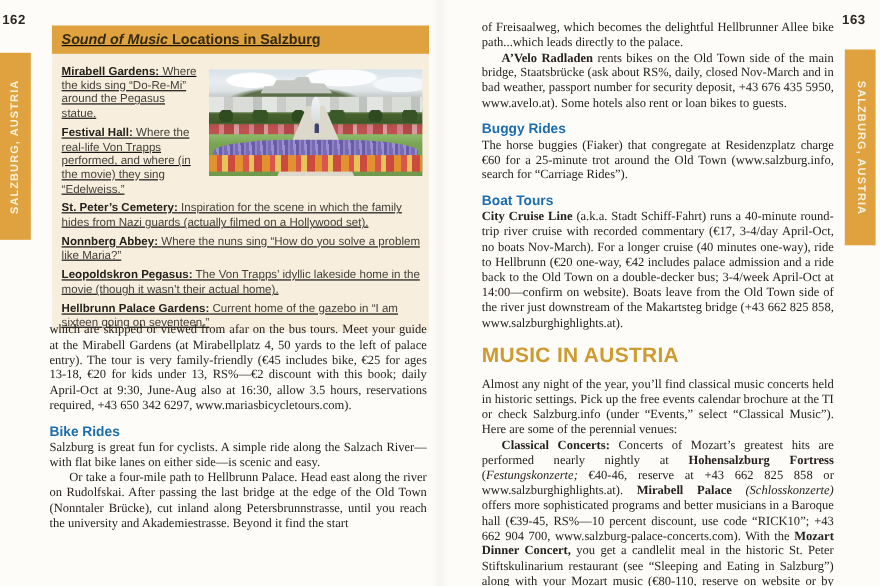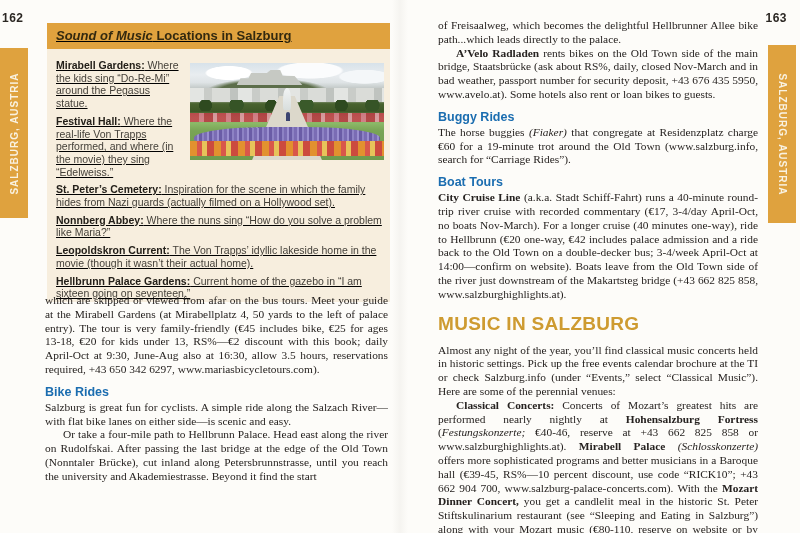--- a/index.html
+++ b/index.html
@@ -161,21 +161,21 @@
         <div class="ph" id="ph-lavender"></div>
         <div class="ph" id="ph-orange"></div>
         <div class="ph" id="ph-fountain"></div>
         <div class="ph" id="ph-person"></div>
       </div>
       <div id="sidebar-entries">
           <p class="sidebar-entry"><b>Mirabell Gardens:</b> Where the kids sing “Do-Re-Mi” around the Pegasus statue.</p>
           <p class="sidebar-entry"><b>Festival Hall:</b> Where the real-life Von Trapps performed, and where (in the movie) they sing “Edelweiss.”</p>
           <p class="sidebar-entry"><b>St. Peter’s Cemetery:</b> Inspiration for the scene in which the family hides from Nazi guards (actually filmed on a Hollywood set).</p>
           <p class="sidebar-entry"><b>Nonnberg Abbey:</b> Where the nuns sing “How do you solve a problem like Maria?”</p>
-          <p class="sidebar-entry"><b>Leopoldskron Current:</b> The Von Trapps’ idyllic lakeside home in the movie (though it wasn’t their actual home).</p>
+          <p class="sidebar-entry"><b>Leopoldskron Pegasus:</b> The Von Trapps’ idyllic lakeside home in the movie (though it wasn’t their actual home).</p>
           <p class="sidebar-entry"><b>Hellbrunn Palace Gardens:</b> Current home of the gazebo in “I am sixteen going on seventeen.”</p>
         </div>
     </div>
   </div>
 
   <div id="body-left" class="body-col">
       <p class="body-para"><span>which are skipped or viewed from afar on the bus tours. Meet your guide at the Mirabell Gardens (at Mirabellplatz 4, 50 yards to the left of palace entry). The tour is very family-friendly (€45 includes bike, €25 for ages 13-18, €20 for kids under 13, RS%—€2 discount with this book; daily April-Oct at 9:30, June-Aug also at 16:30, allow 3.5 hours, reservations required, +43 650 342 6297, www.mariasbicycletours.com).</span></p>
       <h3 class="subhead">Bike Rides</h3>
       <p class="body-para"><span>Salzburg is great fun for cyclists. A simple ride along the Salzach River—with flat bike lanes on either side—is scenic and easy.</span></p>
       <p class="body-para indent"><span>Or take a four-mile path to Hellbrunn Palace. Head east along the river on Rudolfskai. After passing the last bridge at the edge of the Old Town (Nonntaler Brücke), cut inland along Petersbrunnstrasse, until you reach the university and Akademiestrasse. Beyond it find the start</span></p>
@@ -183,20 +183,20 @@
 
   <div id="page-num-right" class="page-num">163</div>
   <div id="tab-right" class="edge-tab">
     <span>SALZBURG, AUSTRIA</span>
   </div>
 
   <div id="body-right" class="body-col">
       <p class="body-para"><span>of Freisaalweg, which becomes the delightful Hellbrunner Allee bike path...which leads directly to the palace.</span></p>
       <p class="body-para indent"><span style="font-weight: bold;">A’Velo Radladen</span><span> rents bikes on the Old Town side of the main bridge, Staatsbrücke (ask about RS%, daily, closed Nov-March and in bad weather, passport number for security deposit, +43 676 435 5950, www.avelo.at). Some hotels also rent or loan bikes to guests.</span></p>
       <h3 class="subhead">Buggy Rides</h3>
-      <p class="body-para"><span>The horse buggies </span><span style="font-style: italic;">(Fiaker)</span><span> that congregate at Residenzplatz charge €60 for a 19-minute trot around the Old Town (www.salzburg.info, search for “Carriage Rides”).</span></p>
+      <p class="body-para"><span>The horse buggies </span><span style="">(Fiaker)</span><span> that congregate at Residenzplatz charge €60 for a 25-minute trot around the Old Town (www.salzburg.info, search for “Carriage Rides”).</span></p>
       <h3 class="subhead">Boat Tours</h3>
       <p class="body-para"><span style="font-weight: bold;">City Cruise Line</span><span> (a.k.a. Stadt Schiff-Fahrt) runs a 40-minute round-trip river cruise with recorded commentary (€17, 3-4/day April-Oct, no boats Nov-March). For a longer cruise (40 minutes one-way), ride to Hellbrunn (€20 one-way, €42 includes palace admission and a ride back to the Old Town on a double-decker bus; 3-4/week April-Oct at 14:00—confirm on website). Boats leave from the Old Town side of the river just downstream of the Makartsteg bridge (+43 662 825 858, www.salzburghighlights.at).</span></p>
-      <h2 class="major-head">MUSIC IN SALZBURG</h2>
+      <h2 class="major-head">MUSIC IN AUSTRIA</h2>
       <p class="body-para"><span>Almost any night of the year, you’ll find classical music concerts held in historic settings. Pick up the free events calendar brochure at the TI or check Salzburg.info (under “Events,” select “Classical Music”). Here are some of the perennial venues:</span></p>
       <p class="body-para indent"><span style="font-weight: bold;">Classical Concerts:</span><span> Concerts of Mozart’s greatest hits are performed nearly nightly at </span><span style="font-weight: bold;">Hohensalzburg Fortress</span><span> (</span><span style="font-style: italic;">Festungskonzerte;</span><span> €40-46, reserve at +43 662 825 858 or www.salzburghighlights.at). </span><span style="font-weight: bold;">Mirabell Palace</span><span> </span><span style="font-style: italic;">(Schlosskonzerte)</span><span> offers more sophisticated programs and better musicians in a Baroque hall (€39-45, RS%—10 percent discount, use code “RICK10”; +43 662 904 700, www.salzburg-palace-concerts.com). With the </span><span style="font-weight: bold;">Mozart Dinner Concert,</span><span> you get a candlelit meal in the historic St. Peter Stiftskulinarium restaurant (see “Sleeping and Eating in Salzburg”) along with your Mozart music (€80-110, reserve on website or by phone, +43 662</span></p>
     </div>
 </div>
 
 </body></html>

